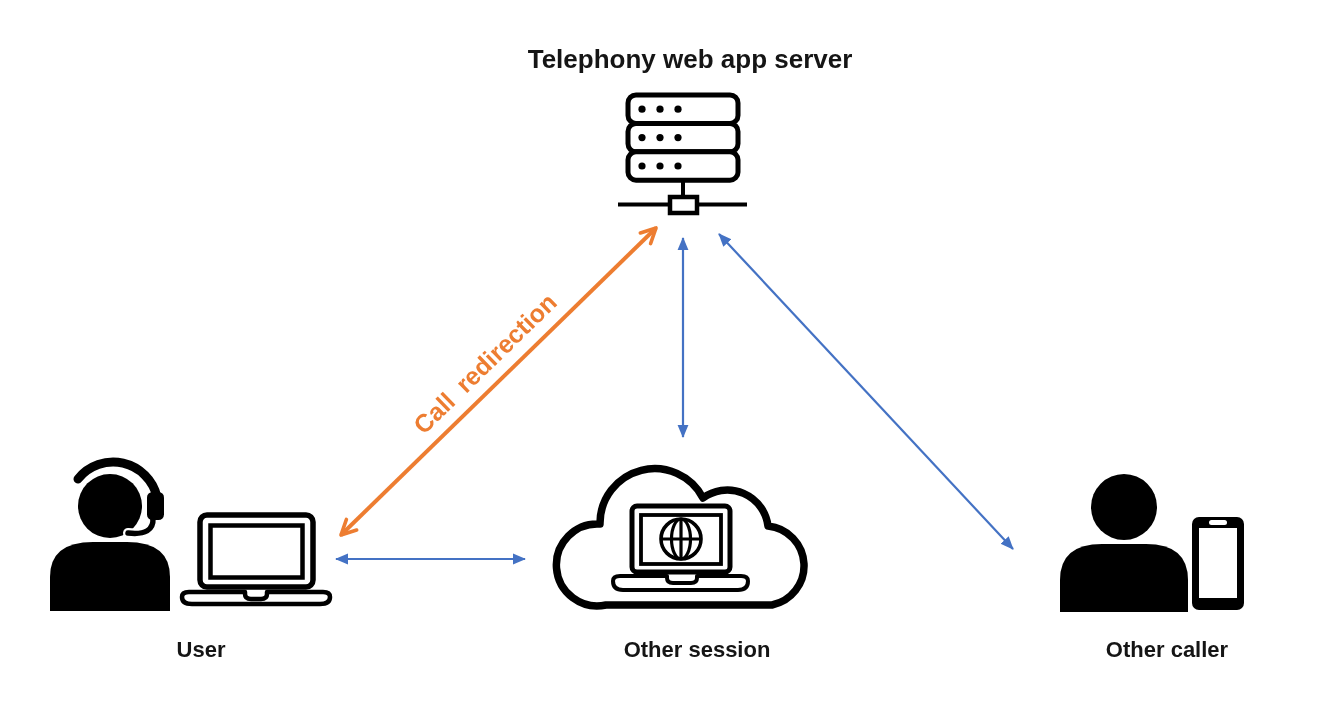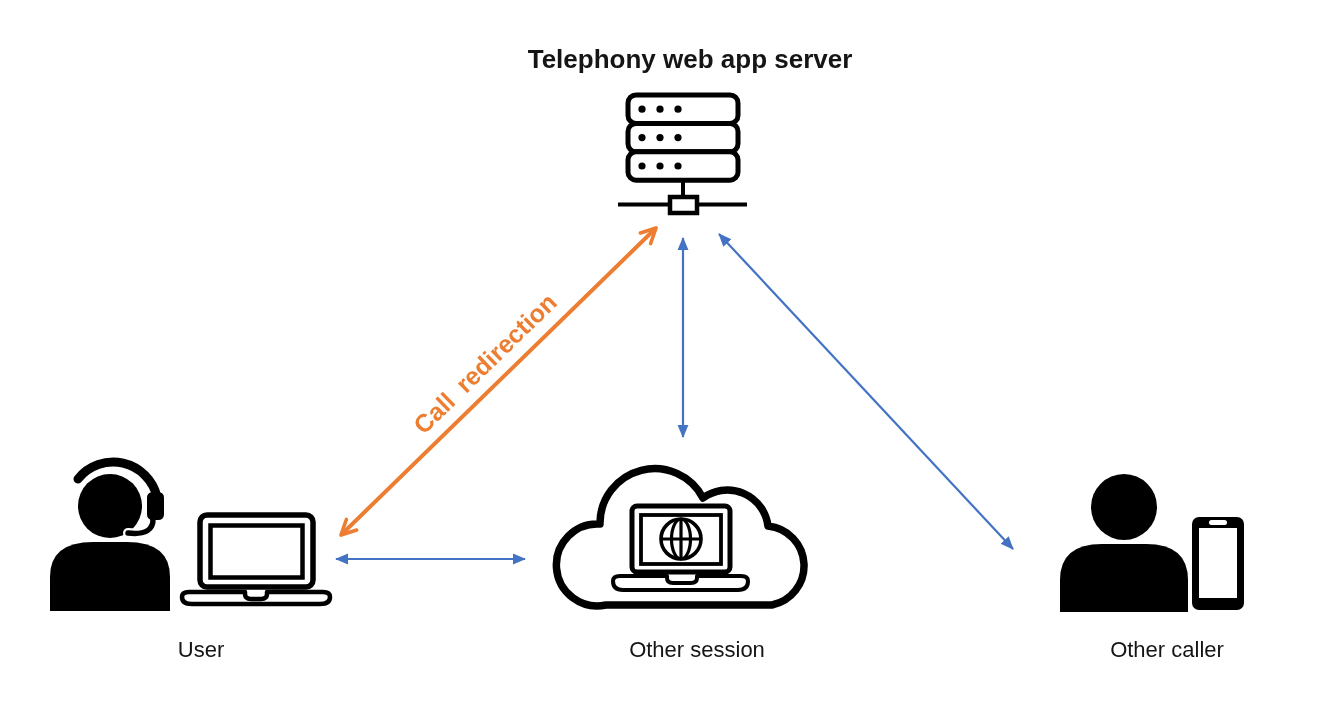--- a/index.html
+++ b/index.html
@@ -7,21 +7,21 @@
     position:relative;
     width:1318px;height:702px;
     background:#fff;
     overflow:hidden;
     font-family:"Liberation Sans", sans-serif;
   }
   .abs{position:absolute;}
   .node-label{
     position:absolute;
     color:#151515;
-    font-weight:400;
+    font-weight:700;
     font-size:22px;
     text-align:center;
     white-space:nowrap;
   }
   .diagram-title{
     position:absolute;
     left:440px;top:44px;width:500px;
     color:#151515;
     font-weight:700;
     font-size:26px;

